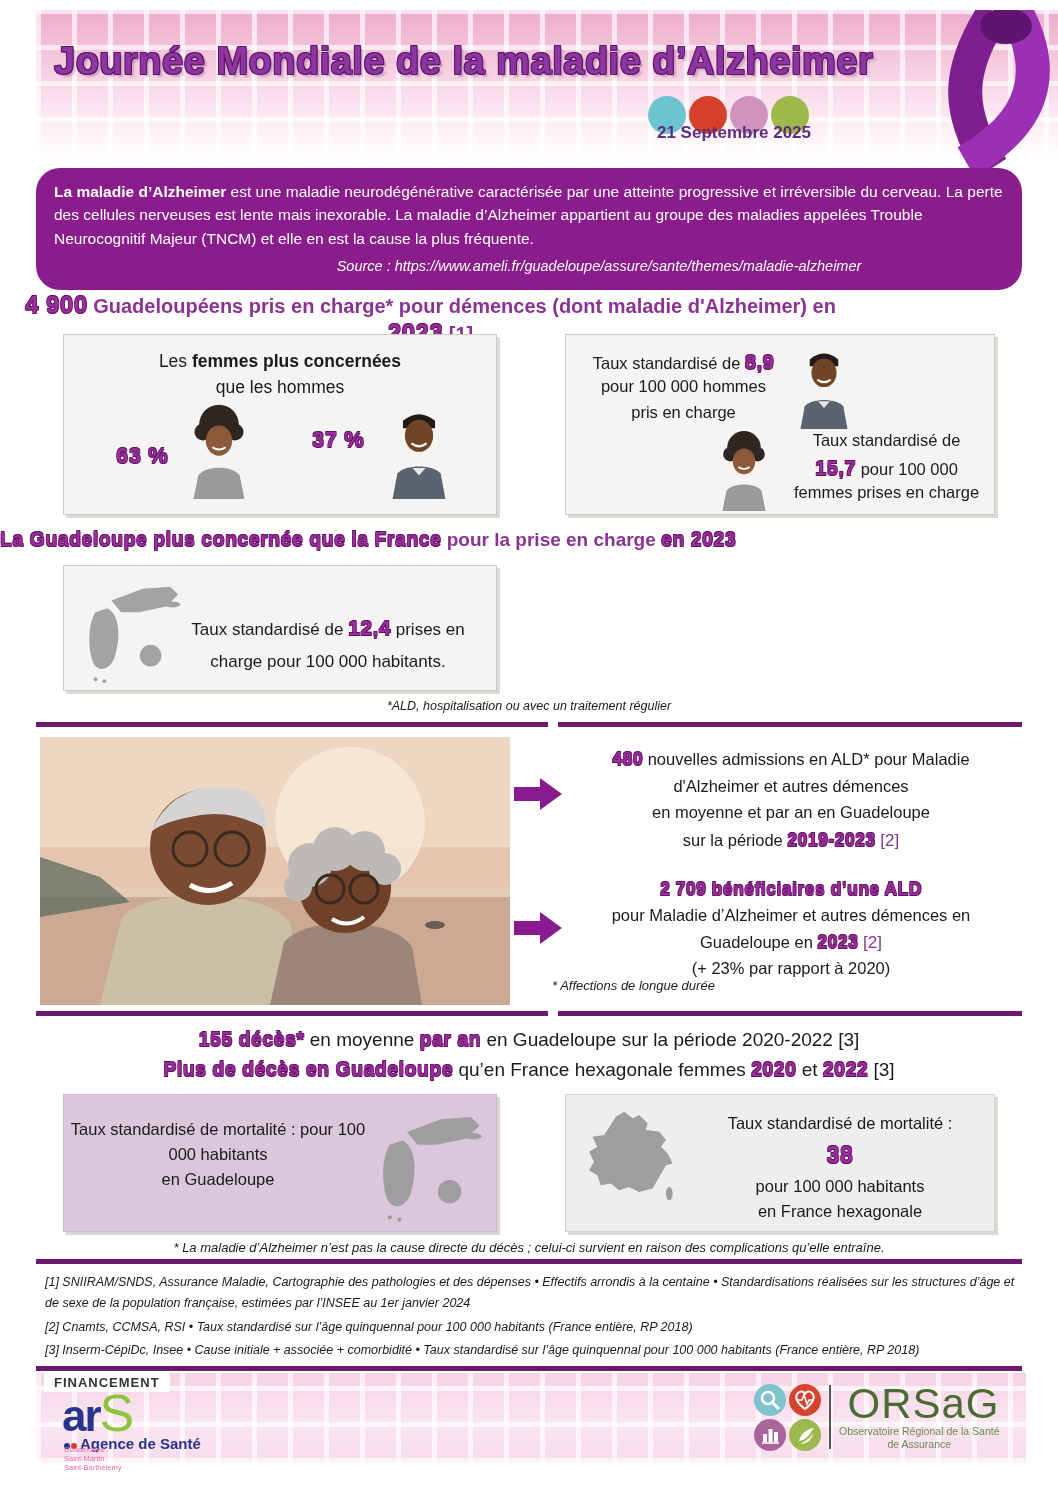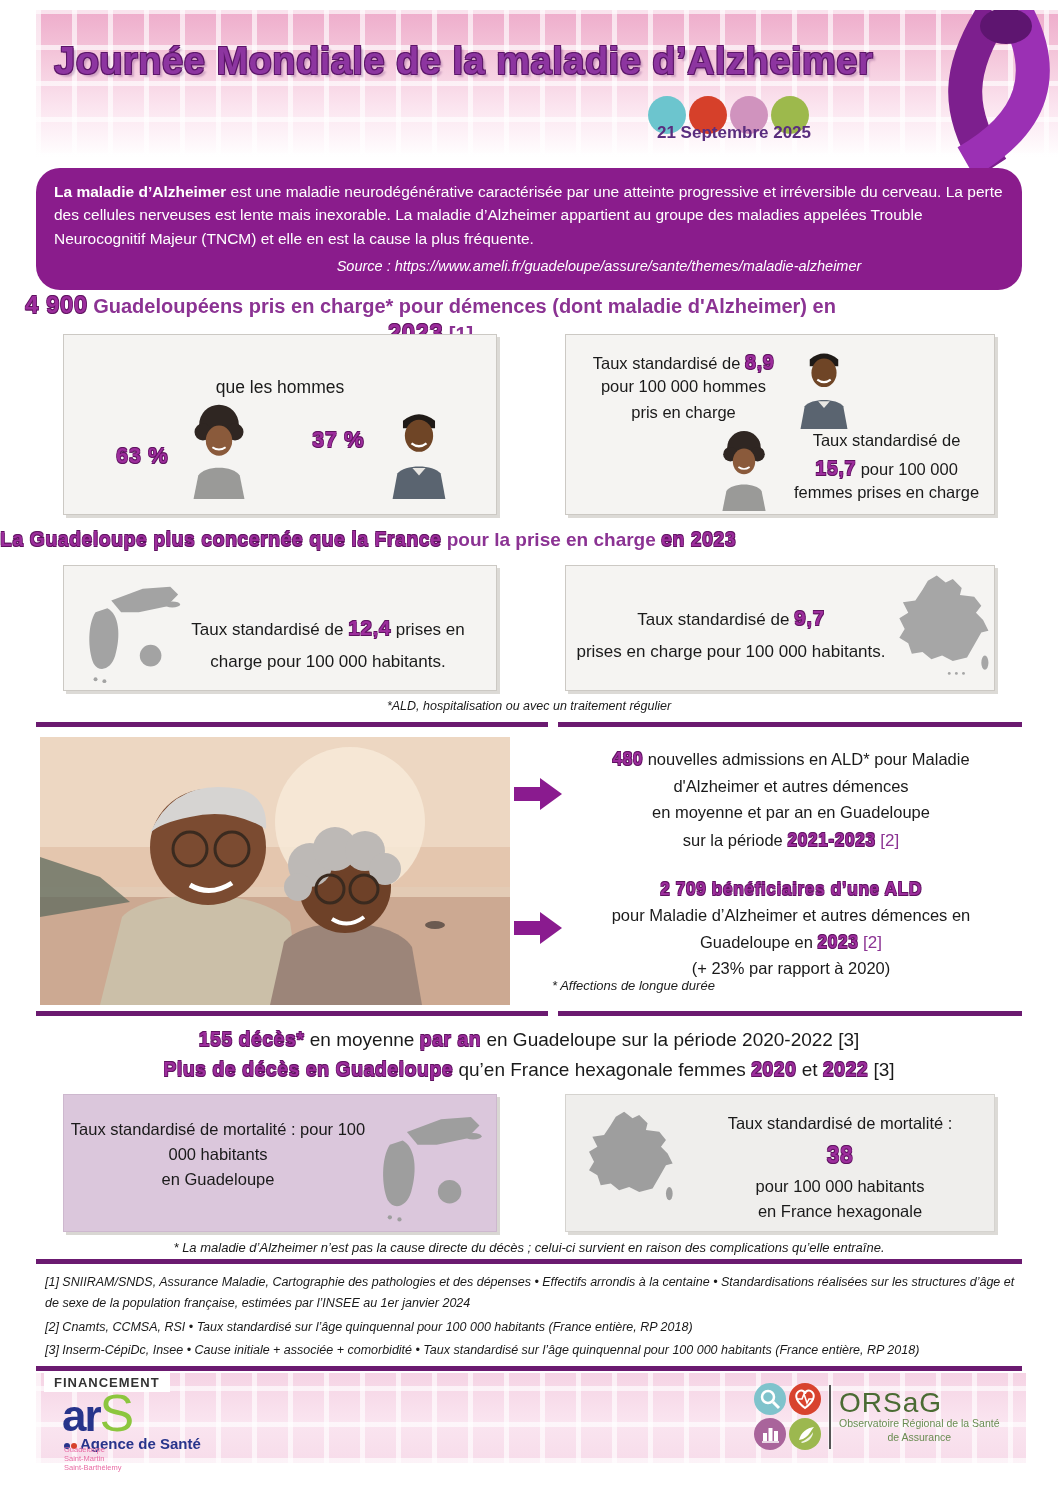--- a/index.html
+++ b/index.html
@@ -139,21 +139,21 @@
   .ars-ar{font-size:44px; font-weight:800; color:#27348b; letter-spacing:-2px;}
   .ars-s{font-size:52px; font-weight:400; color:#8cc63e;}
   .ars-agence{position:absolute; left:28px; top:62px; font-size:15px; font-weight:bold; color:#27348b; white-space:nowrap;}
   .ars-agence .b-dot{display:inline-block;width:6px;height:6px;border-radius:50%;background:#27348b;margin-right:1px;}
   .ars-agence .r-dot{display:inline-block;width:6px;height:6px;border-radius:50%;background:#d6402a;margin-right:3px;}
   .ars-lines{position:absolute; left:28px; top:72px; font-size:7.5px; color:#e86ca4; line-height:1.2;}
   .orsag{position:absolute; left:718px; top:10px; display:flex; align-items:center; gap:8px;}
   .orsag-icons{display:grid; grid-template-columns:32px 32px; grid-template-rows:32px 32px; gap:3px;}
   .orsag-sep{width:2px; height:64px; background:#555555;}
   .orsag-textcol{line-height:1;}
-  .orsag-name{font-size:28px; color:#4a6b33; letter-spacing:1px;}
+  .orsag-name{font-size:42px; color:#4a6b33; letter-spacing:1px;text-align:right;}
   .orsag-sub{font-size:10.5px; color:#6a8c52; text-align:center; line-height:1.25;}
 </style>
 </head>
 <body>
 
 <div class="page">
 
   <div class="header-band">
     <div class="checker"></div>
     <h1 class="page-title">Journée Mondiale de la maladie d’Alzheimer</h1>
@@ -172,20 +172,21 @@
   </div>
 
   <section class="intro-box">
     <p style="margin:0"><b>La maladie d’Alzheimer</b><span> est une maladie neurodégénérative caractérisée par une atteinte progressive et irréversible du cerveau. La perte des cellules nerveuses est lente mais inexorable. La maladie d’Alzheimer appartient au groupe des maladies appelées Trouble Neurocognitif Majeur (TNCM) et elle en est la cause la plus fréquente.</span></p>
     <p class="intro-source">Source : https://www.ameli.fr/guadeloupe/assure/sante/themes/maladie-alzheimer</p>
   </section>
 
   <h2 class="headline1"><span class="deco">4 900</span><span> Guadeloupéens pris en charge* pour démences (dont maladie d'Alzheimer) en </span><span class="deco">2023</span><span> [1]</span></h2>
 
   <div class="stat-box box-gender">
+    <div class="gender-title"><span>Les </span><b>femmes plus concernées</b></div>
     <div class="gender-title2">que les hommes</div>
     <span class="pct pct-female deco">63 %</span>
     <svg class="avatar av-woman1" width="66" height="105" viewBox="0 0 70 105">
       <circle cx="35" cy="26" r="21" fill="#2f2622"></circle>
         <circle cx="18" cy="34" r="9" fill="#2f2622"></circle>
         <circle cx="52" cy="34" r="9" fill="#2f2622"></circle>
       <ellipse cx="35" cy="43" rx="14" ry="16" fill="#8a5a3b"></ellipse>
       <path d="M28 50 Q35 55 42 50" stroke="#ffffff" stroke-width="2" fill="none"></path>
       <path d="M8 105 L13 80 C20 69 50 69 57 80 L62 105 Z" fill="#9a9a98"></path>
     </svg>
@@ -233,33 +234,20 @@
       <ellipse cx="106" cy="30" rx="8" ry="3" fill="#a3a3a3"></ellipse>
       <circle cx="28" cy="106" r="2" fill="#a3a3a3"></circle>
         <circle cx="37" cy="108" r="2" fill="#a3a3a3"></circle>
     </svg>
     <div class="cmp-text-gp">
       <span>Taux standardisé de </span><span class="deco">12,4</span><span> prises en</span><br>
       <span>charge pour 100 000 habitants.</span>
     </div>
   </div>
 
-  <div class="stat-box box-fr">
-    <div class="cmp-text-fr">
-      <span>Taux standardisé de </span><span class="deco">9,7</span><br>
-      <span>prises en charge pour 100 000 habitants.</span>
-    </div>
-    <svg class="map map-fr1" width="98" height="120" viewBox="0 0 110 122">
-      <path d="M38 8 L48 2 L58 10 L66 6 L76 16 L74 24 L90 26 L98 36 L92 44 L100 52 L106 64 L98 66 L90 80 L82 94 L66 98 L54 92 L42 96 L32 88 L20 90 L16 78 L6 72 L12 62 L6 50 L16 44 L10 32 L24 30 L32 18 Z" fill="#a6a6a6"></path>
-      <ellipse cx="102" cy="100" rx="4" ry="8" fill="#a6a6a6"></ellipse>
-      <circle cx="62" cy="112" r="1.6" fill="#a6a6a6"></circle>
-        <circle cx="70" cy="112" r="1.6" fill="#a6a6a6"></circle>
-        <circle cx="78" cy="112" r="1.6" fill="#a6a6a6"></circle>
-    </svg>
-  </div>
 
   <p class="ald-note">*ALD, hospitalisation ou avec un traitement régulier</p>
 
   <div class="divider-split ds-a d1">
       <span></span>
       <span></span>
     </div>
 
   <svg class="photo" width="470" height="268" viewBox="0 0 470 268">
     <rect width="470" height="268" fill="#e4c6ae"></rect>
@@ -287,21 +275,21 @@
     <path d="M292 182 Q308 192 324 180" stroke="#ffffff" stroke-width="4" fill="none"></path>
   </svg>
 
   <svg class="arrow arrow1" width="48" height="32" viewBox="0 0 48 32">
     <polygon points="0,9 26,9 26,0 48,16 26,32 26,23 0,23" fill="#8a1b8f"></polygon>
   </svg>
   <div class="ald-block">
     <span class="deco">480</span><span> nouvelles admissions en ALD* pour Maladie</span><br>
     <span>d'Alzheimer et autres démences</span><br>
     <span>en moyenne et par an en Guadeloupe</span><br>
-    <span>sur la période </span><span class="deco">2021-2023</span><span class="ref-purple"> [2]</span>
+    <span>sur la période </span><span class="deco">2019-2023</span><span class="ref-purple"> [2]</span>
   </div>
 
   <svg class="arrow arrow2" width="48" height="32" viewBox="0 0 48 32">
     <polygon points="0,9 26,9 26,0 48,16 26,32 26,23 0,23" fill="#8a1b8f"></polygon>
   </svg>
   <div class="ald-block2">
     <span class="deco benef-title">2 709 bénéficiaires d’une ALD</span><br>
     <span>pour Maladie d’Alzheimer et autres démences en</span><br>
     <span>Guadeloupe en </span><span class="deco">2023</span><span class="ref-purple"> [2]</span><br>
     <span>(+ 23% par rapport à 2020)</span>

